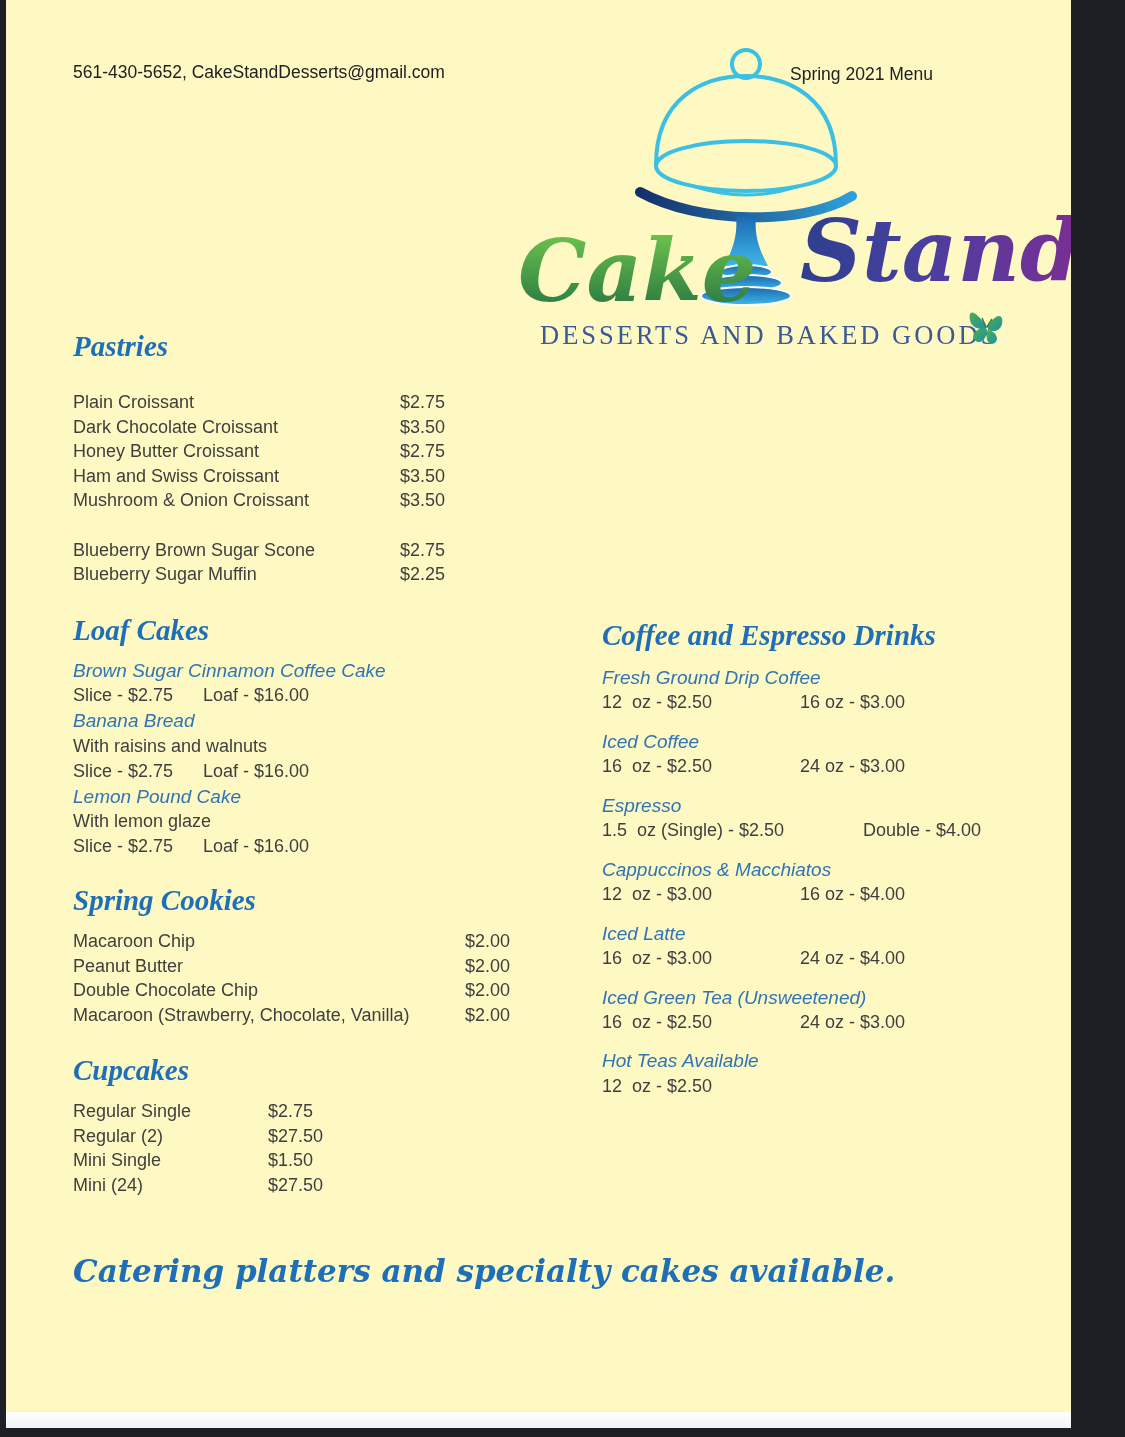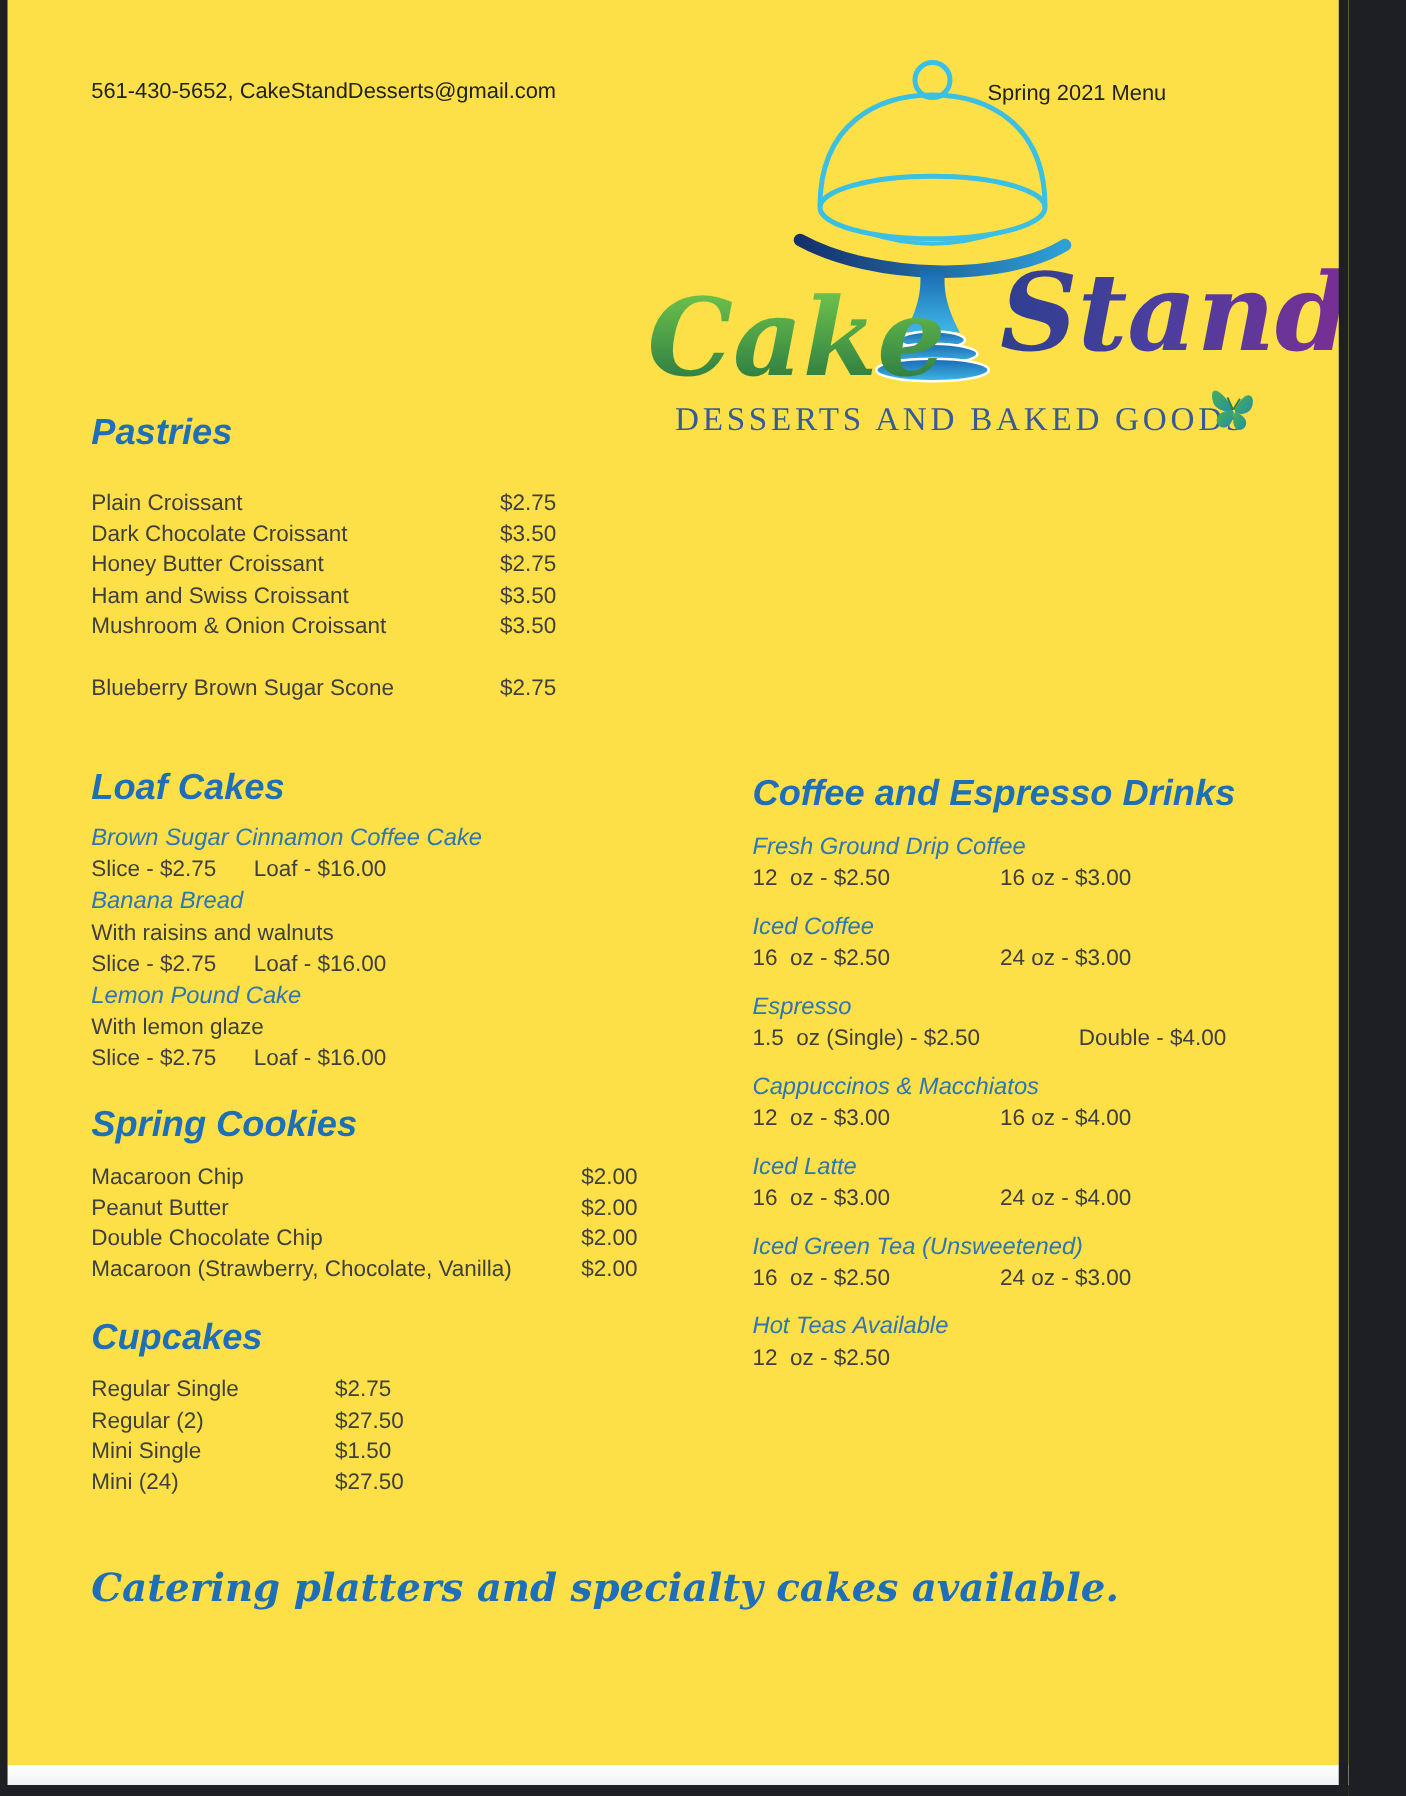--- a/index.html
+++ b/index.html
@@ -1,18 +1,18 @@
 <!DOCTYPE html>
 <html><head>
 <meta charset="utf-8">
 <style>
   * { margin:0; padding:0; box-sizing:border-box; }
   body { background:#1d1f24; font-family:"Liberation Sans", sans-serif; }
   .page {
-    position:relative; width:1079px; height:1437px; background:#fde047;
+    position:relative; width:1079px; height:1437px; background:#fef9c3;
     overflow:hidden; color:#3f3f3f;
   }
   
   .edge { position:absolute; background:#1d1f24; }
   .edge-left  { left:0; top:0; width:6px; height:1437px; }
   .edge-right { right:0; top:0; width:8px; height:1437px; }
   .edge-bottom{ left:0; bottom:0; width:1125px; height:9px; }
   .edge-bottom-light { position:absolute; left:6px; bottom:9px; width:1111px; height:16px;
     background:linear-gradient(#ffffff,#f2f2f4); }
 
@@ -39,21 +39,21 @@
   .logo-tagline {
     position:absolute; left:540px; top:320px; width:450px; text-align:center;
     font-family:"Liberation Serif", serif; font-size:26.5px; letter-spacing:3px;
     color:#3a5a96; white-space:nowrap;
   }
   .stand-svg { position:absolute; left:628px; top:46px; }
   .butterfly-svg { position:absolute; left:966px; top:300px; }
 
   
   .script-h {
-    font-family:Liberation Sans, sans-serif; font-style:italic; font-weight:bold;
+    font-family:Liberation Serif, serif; font-style:italic; font-weight:bold;
     color:#1e6fb8; font-size:29px; line-height:36px; white-space:nowrap;
   }
   .subh {
     font-weight:normal; font-style:italic; color:#2e75b6; font-size:19px;
     line-height:25.2px; white-space:nowrap;
   }
   .sec { position:absolute; }
   .sec-pastries { left:73px; top:328px; width:500px; }
   .sec-loaf     { left:73px; top:612px; width:500px; }
   .sec-cookies  { left:73px; top:882px; width:520px; }
@@ -151,20 +151,24 @@
       </div>
       <div class="row row-pastry">
         <span>Mushroom &amp; Onion Croissant</span>
         <span>$3.50</span>
       </div>
       <div class="gap"></div>
       <div class="row row-pastry">
         <span>Blueberry Brown Sugar Scone</span>
         <span>$2.75</span>
       </div>
+      <div class="row row-pastry">
+        <span>Blueberry Sugar Muffin</span>
+        <span>$2.25</span>
+      </div>
     </div>
   </div>
 
   <div class="sec sec-loaf">
     <div class="script-h">Loaf Cakes</div>
     <div class="loaf-items">
       <div>
         <div class="subh">Brown Sugar Cinnamon Coffee Cake</div>
         <div class="row-loaf">
           <span>Slice - $2.75</span>

